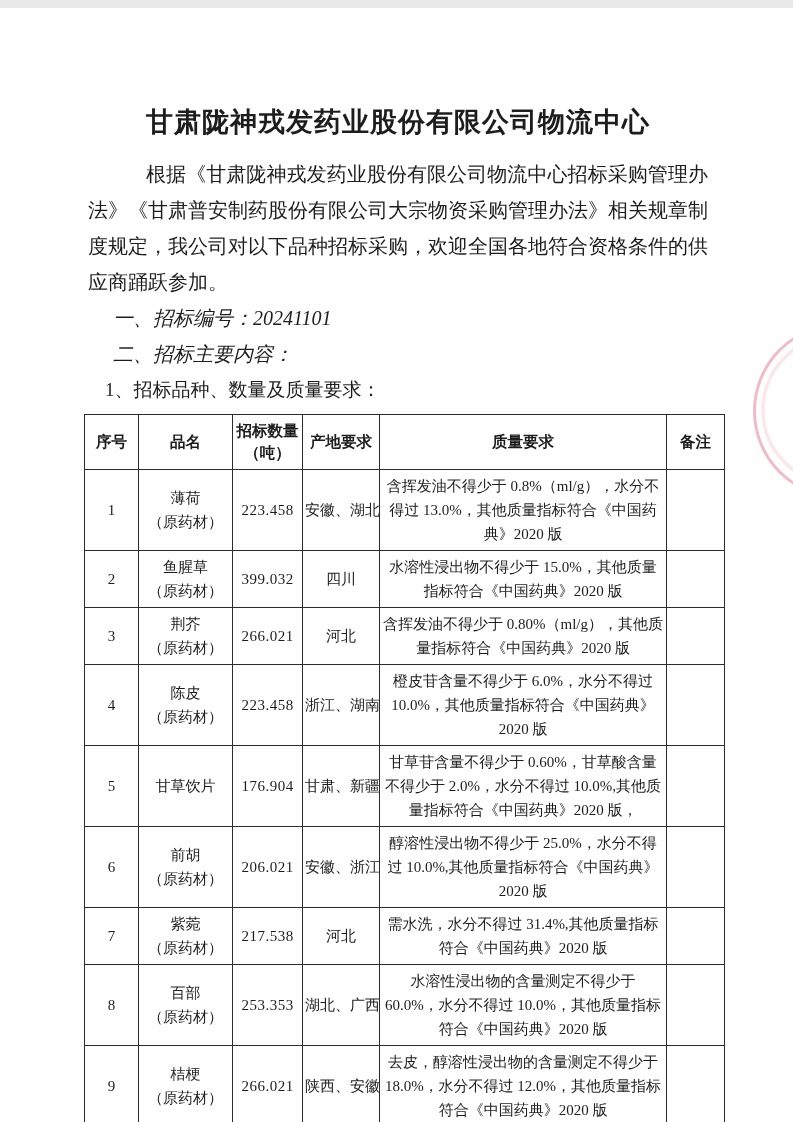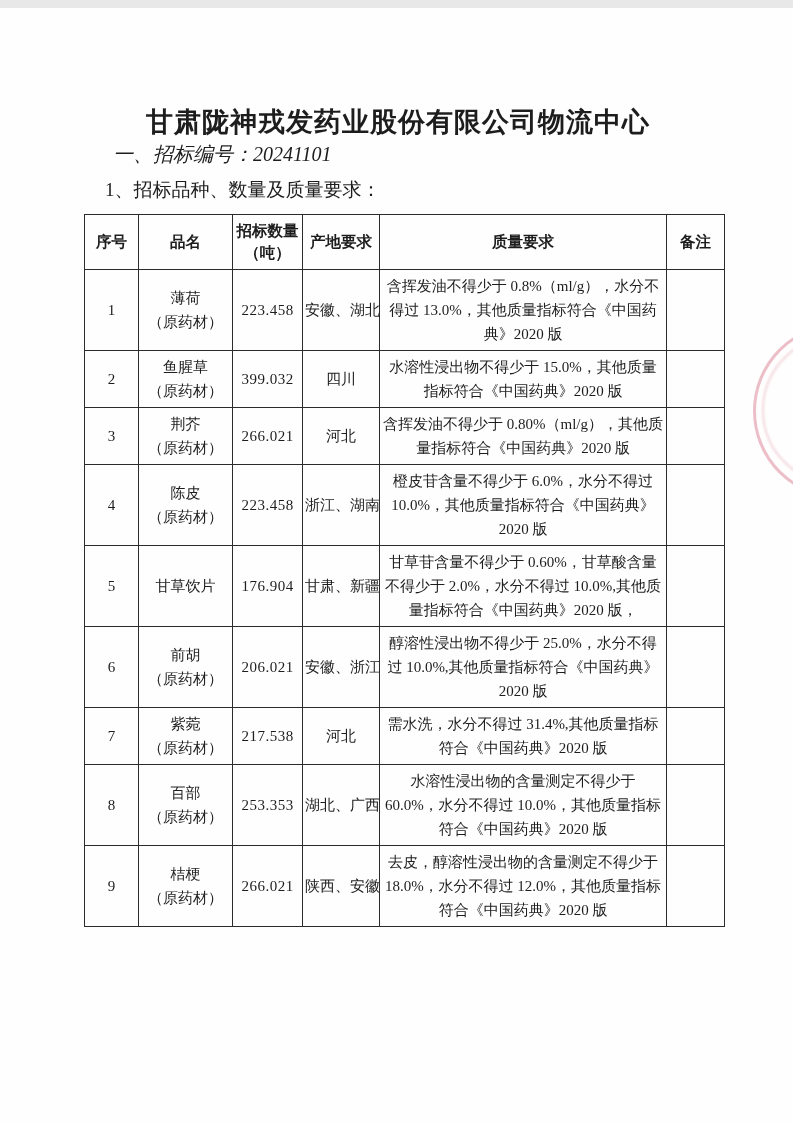--- a/index.html
+++ b/index.html
@@ -106,22 +106,24 @@
   }
 </style>
 </head>
 <body>
 
 <div class="page">
   <div class="doc">
 
     <h1 class="title1">甘肃陇神戎发药业股份有限公司物流中心</h1>
 
+    <p class="intro">根据《甘肃陇神戎发药业股份有限公司物流中心招标采购管理办法》《甘肃普安制药股份有限公司大宗物资采购管理办法》相关规章制度规定，我公司对以下品种招标采购，欢迎全国各地符合资格条件的供应商踊跃参加。</p>
 
     <p class="sec">一、招标编号：20241101</p>
+    <p class="sec">二、招标主要内容：</p>
     <p class="sub">1、招标品种、数量及质量要求：</p>
 
     <table class="items">
       <colgroup>
         <col style="width:54px">
           <col style="width:94px">
           <col style="width:70px">
         <col style="width:77px">
           <col style="width:287px">
           <col style="width:58px">

